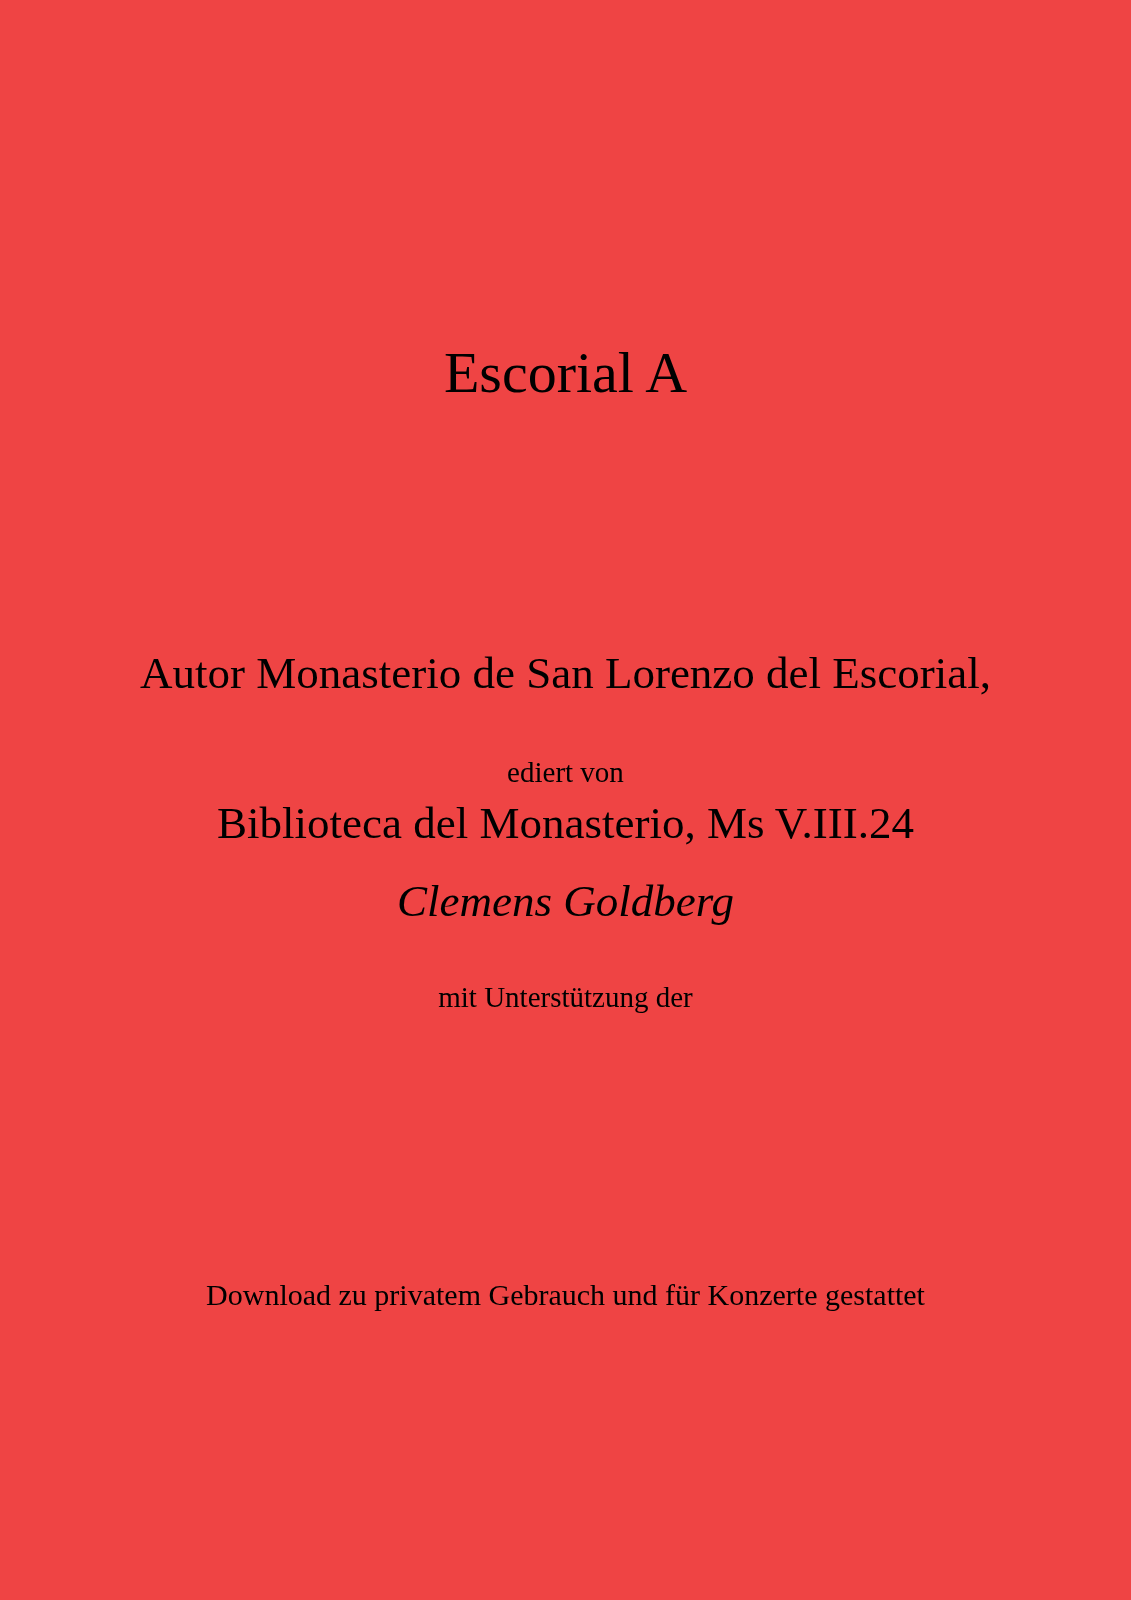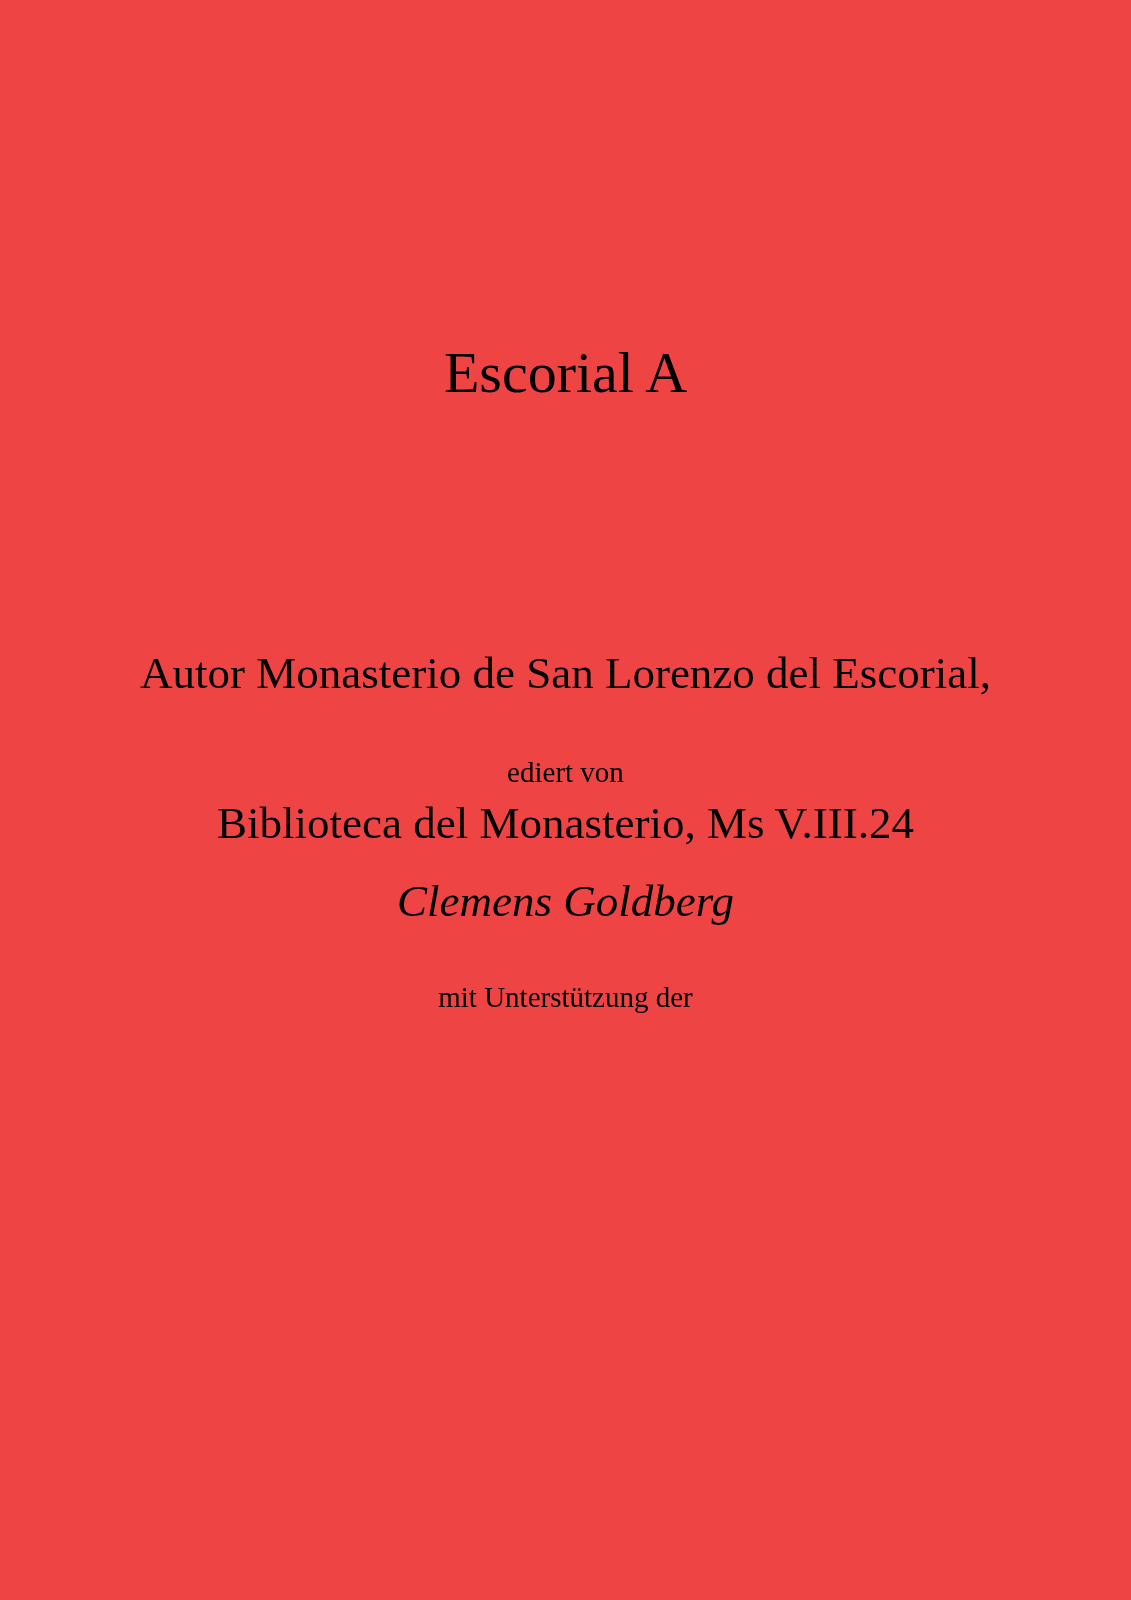--- a/index.html
+++ b/index.html
@@ -73,15 +73,16 @@
   </div>
 
   <div class="line edited-by">ediert von</div>
 
   <div class="line editor-name">Clemens Goldberg</div>
 
   <div class="line support-label">mit Unterstützung der</div>
 
 
   <div class="line rights">
+    <div>Download zu privatem Gebrauch und für Konzerte gestattet</div>
   </div>
 
 </div>
 
 </body></html>

